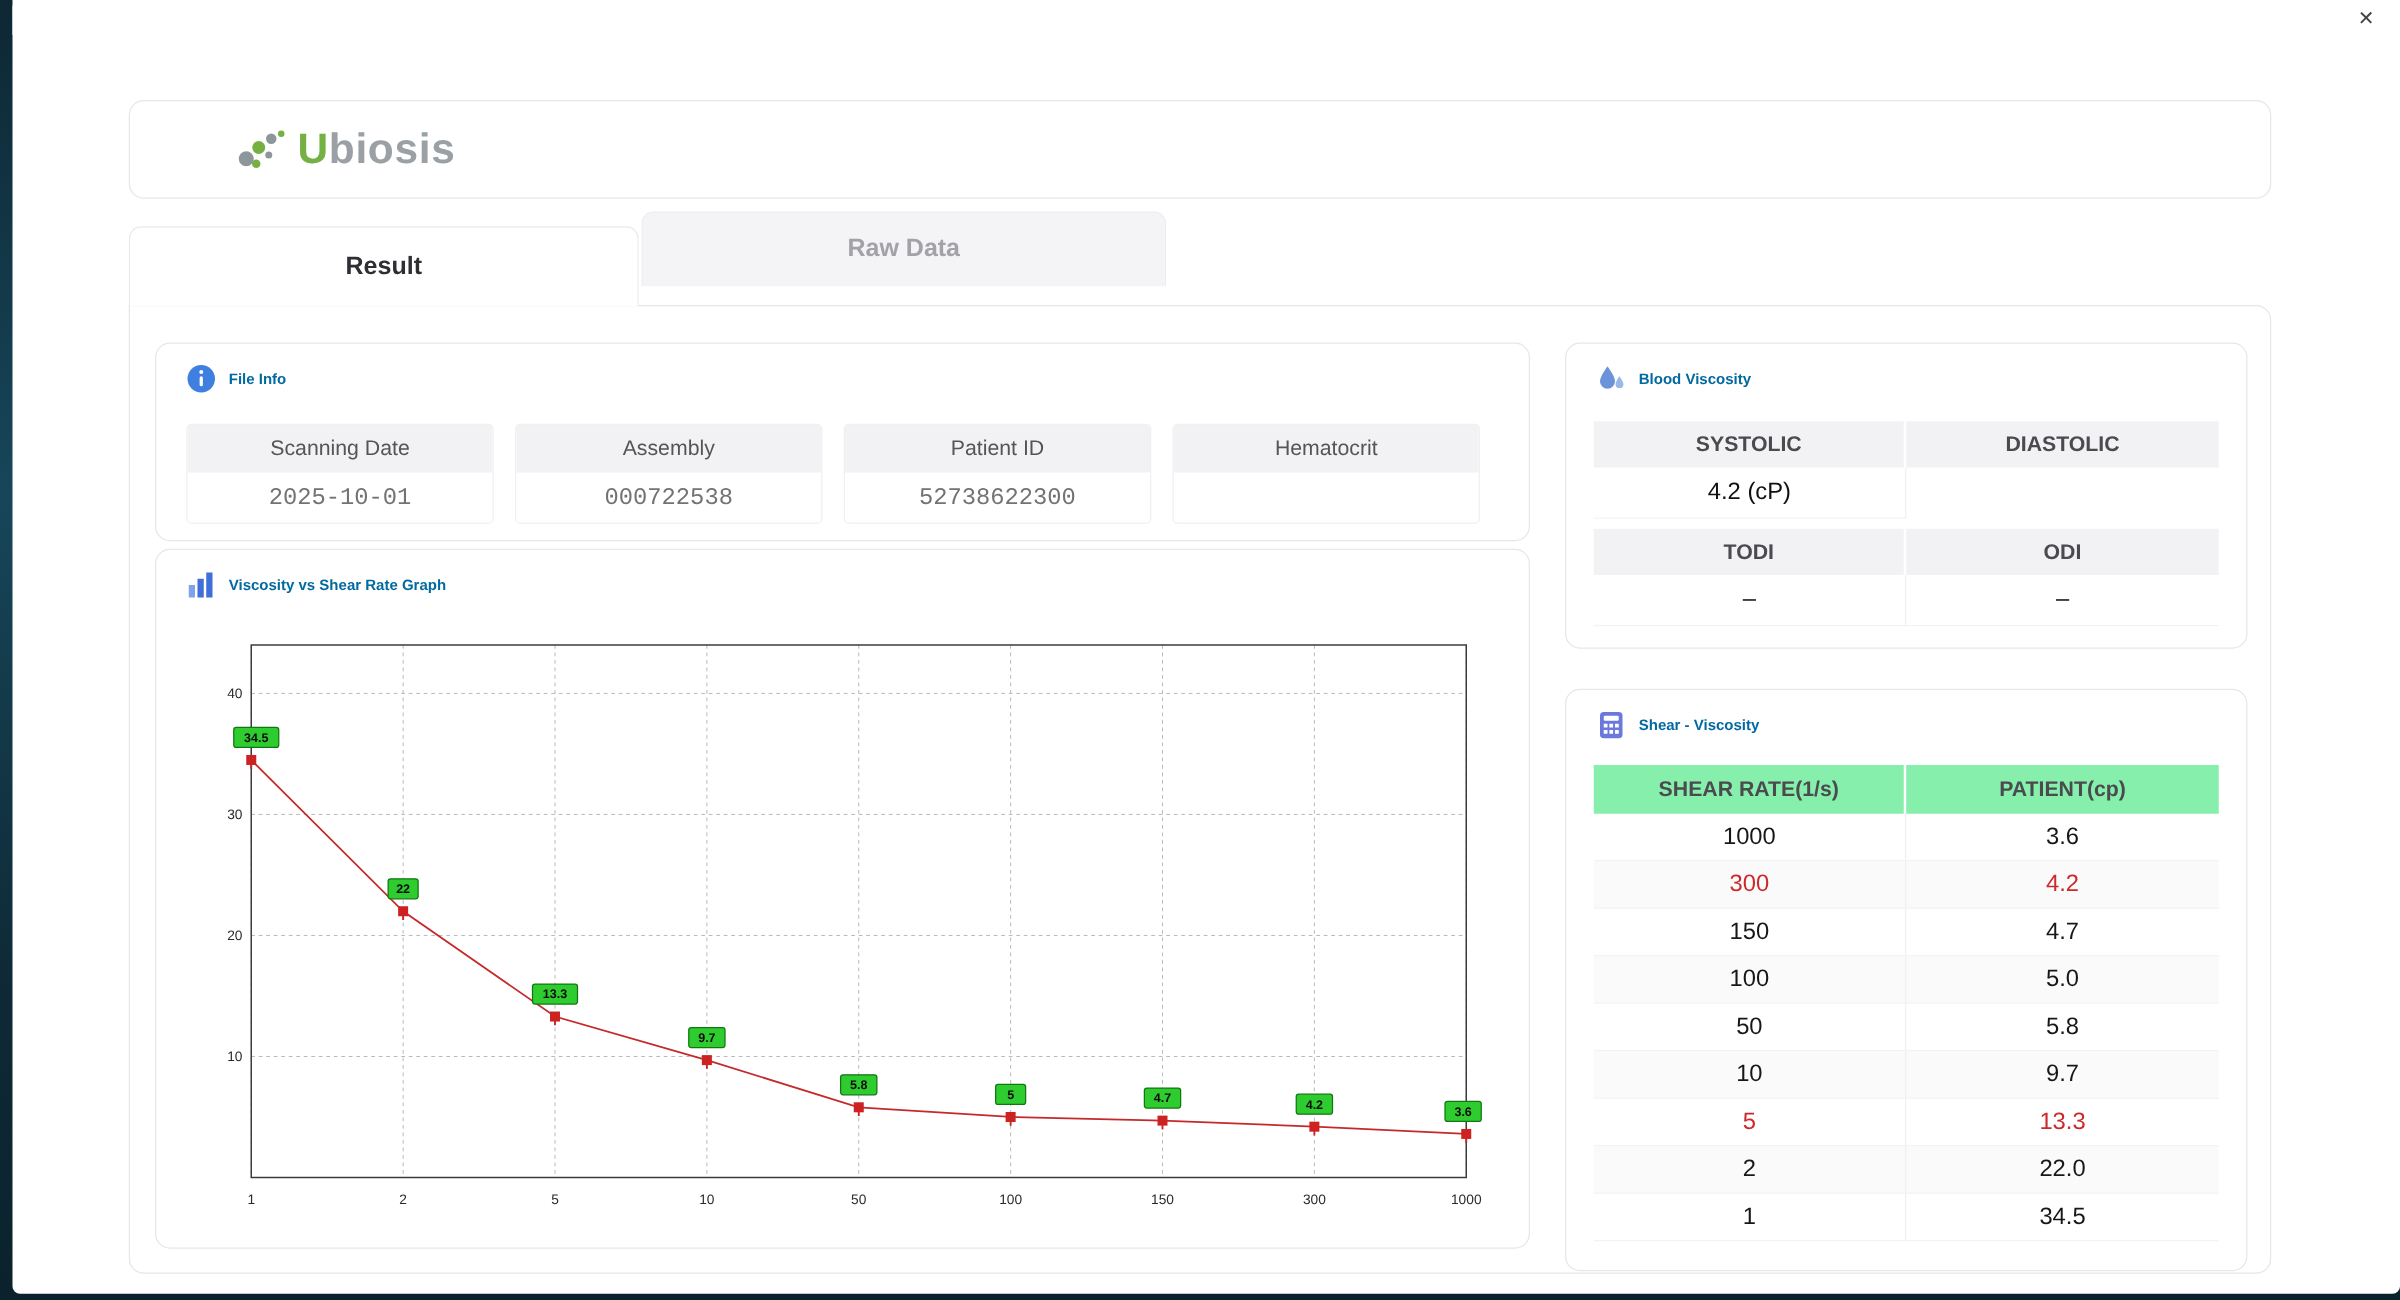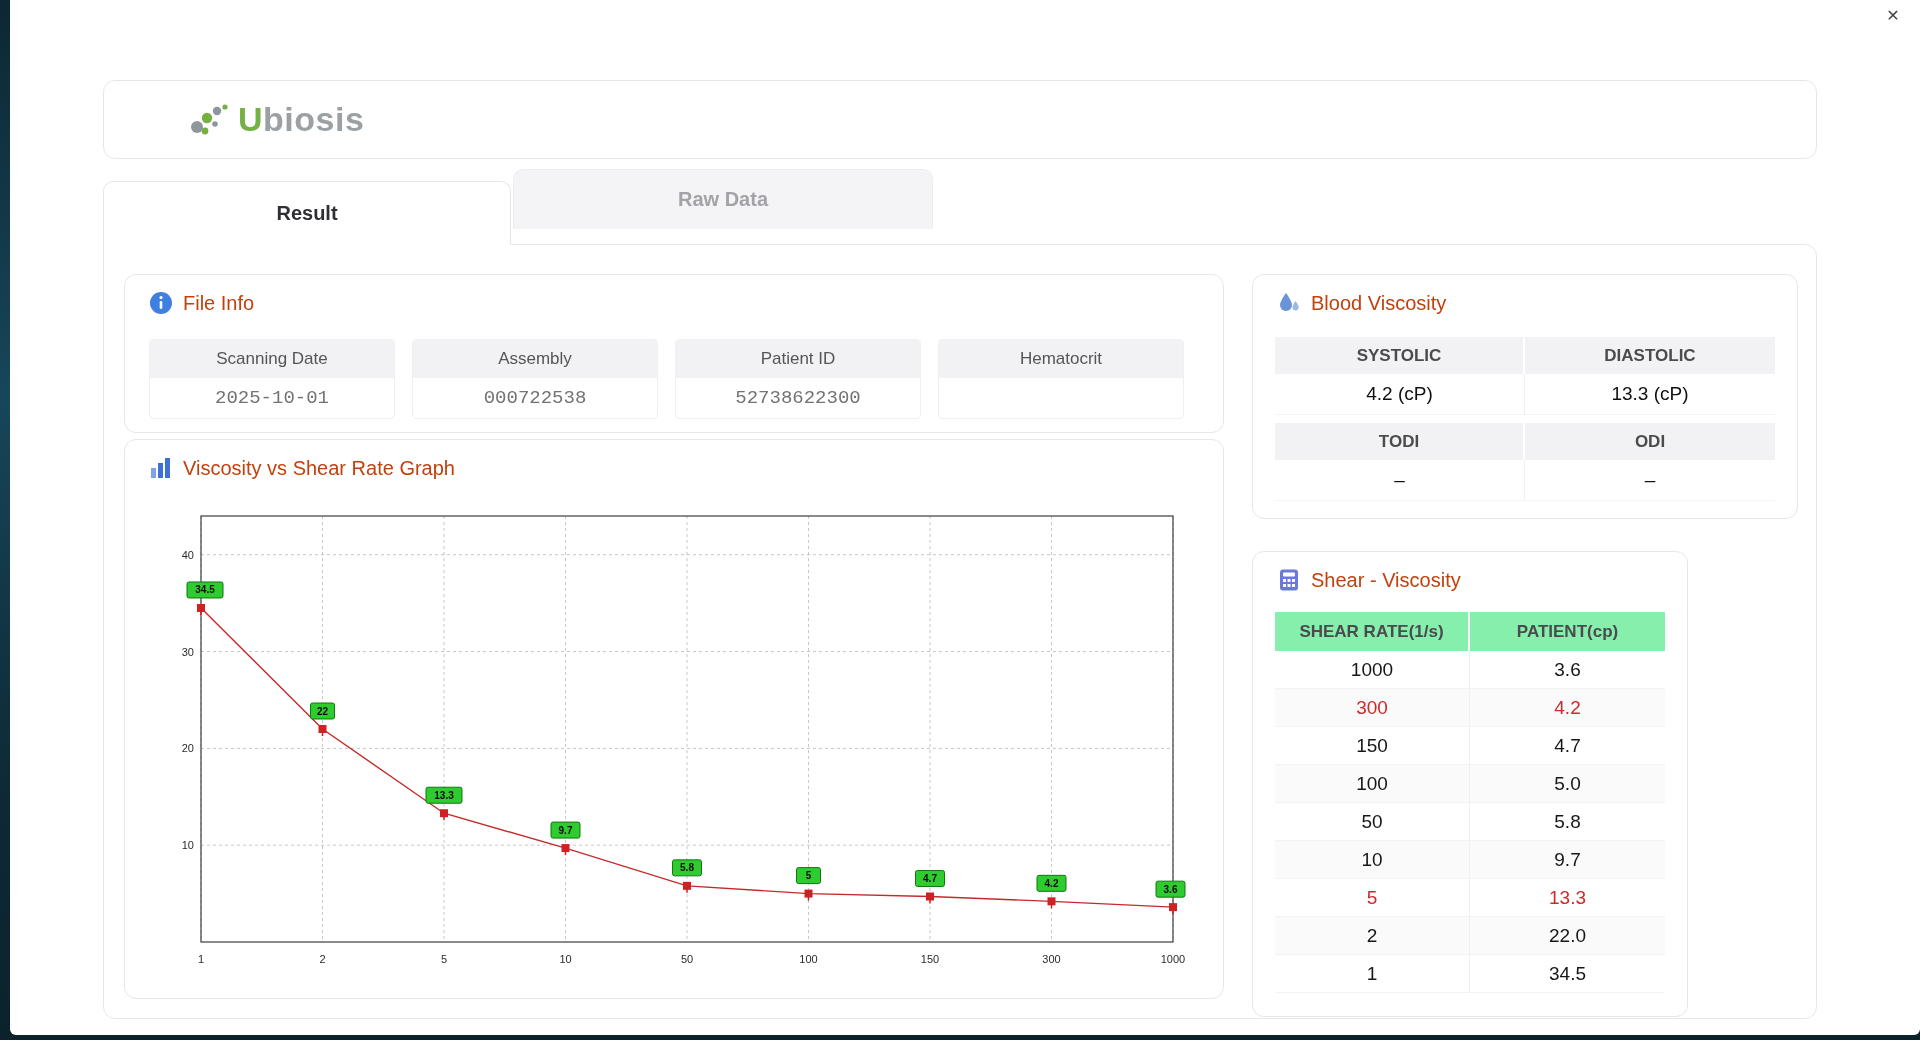--- a/index.html
+++ b/index.html
@@ -42,21 +42,21 @@
   .tab-inactive {
     left:503px; top:169px; width:420px; height:60px; background:#f4f4f6;
     border:1px solid #ededf0; border-bottom:none; color:#a2a2a8; font-weight:600;
   }
   .main-panel {
     position:absolute; left:93px; top:244px; width:1714px; height:775px;
     background:#fff; border:1px solid #e7e7ea; border-radius:0 12px 12px 12px; z-index:2;
   }
 
   .card-header { display:flex; align-items:center; gap:10px; padding:16px 0 0 24px; }
-  .card-title { font-size:20px; font-weight:400; color:#c2410c; }
+  .card-title { font-size:12px; font-weight:700; color:#0369a1; }
 
   
   .file-info-card { left:20px; top:29px; width:1100px; height:159px; }
   .fields-row { position:absolute; left:24px; top:64px; display:flex; gap:17px; }
   .field { width:246px; border:1px solid #f0f0f3; border-radius:4px; overflow:hidden; }
   .field-label { height:38px; background:#f2f2f5; color:#555; font-size:17px; display:flex; align-items:center; justify-content:center; }
   .field-value { height:40px; display:flex; align-items:center; justify-content:center; font-size:19px; color:#737373;font-family:Liberation Mono, monospace; }
 
   
   .graph-card { left:20px; top:194px; width:1100px; height:560px; }
@@ -67,21 +67,21 @@
   .bv-grid { position:absolute; left:22px; right:22px; top:62px; }
   .bv-row { display:flex; }
   .bv-cell { width:50%; display:flex; align-items:center; justify-content:center; }
   .bv-label-row .bv-cell { height:37px; background:#f2f2f5; color:#4a4a4f; font-size:17px; font-weight:600; }
   .bv-label-row .bv-cell:first-child { border-right:2px solid #ffffff; }
   .bv-value-row .bv-cell { height:41px; font-size:19px; color:#101013; border-bottom:1px solid #f3f3f6; }
   .bv-value-row .bv-cell:first-child { border-right:1px solid #f0f0f3; }
   .bv-gap { height:8px; }
 
   
-  .shear-card { left:1148px; top:306px; width:436px; height:466px; }
+  .shear-card { left:1148px; top:306px; width:546px; height:466px; }
   .stable { position:absolute; left:22px; right:22px; top:60px; }
   .shead { display:flex; }
   .shead .scell { height:39px; background:#86efac; color:#4a4a4f; font-size:17px; font-weight:600; }
   .shead .scell:first-child { border-right:2px solid #ffffff; }
   .scell { width:50%; display:flex; align-items:center; justify-content:center; }
   .srow { display:flex; }
   .srow .scell { height:38px; font-size:19px; color:#17171a; border-bottom:1px solid #f3f3f6; }
   .srow .scell:first-child { border-right:1px solid #f0f0f3; }
   .srow.alt { background:#fafafb; }
   .srow.hl .scell { color:#cc2a2a; }
@@ -243,21 +243,20 @@
         </svg>
         <div class="card-title">Blood Viscosity</div>
       </div>
       <div class="bv-grid">
         <div class="bv-row bv-label-row">
           <div class="bv-cell">SYSTOLIC</div>
           <div class="bv-cell">DIASTOLIC</div>
         </div>
         <div class="bv-row bv-value-row">
           <div class="bv-cell">4.2 (cP)</div>
-          <div class="bv-cell">13.3 (cP)</div>
         </div>
         <div class="bv-gap"></div>
         <div class="bv-row bv-label-row">
           <div class="bv-cell">TODI</div>
           <div class="bv-cell">ODI</div>
         </div>
         <div class="bv-row bv-value-row">
           <div class="bv-cell">–</div>
           <div class="bv-cell">–</div>
         </div>

